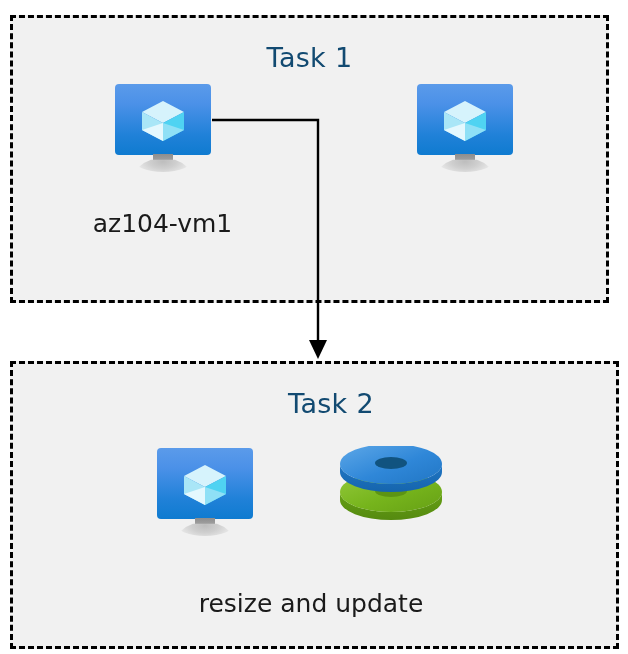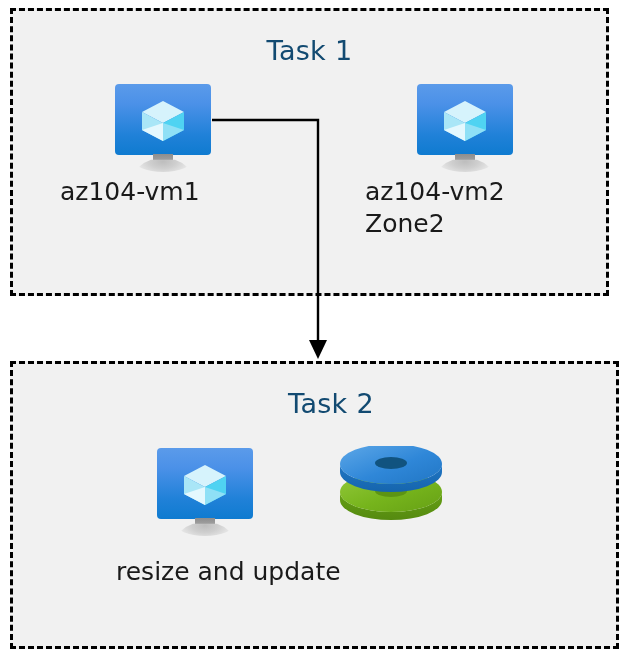--- a/index.html
+++ b/index.html
@@ -19,21 +19,21 @@
     overflow: hidden;
   }
 
   
   .task-box {
     position: absolute;
     box-sizing: border-box;
     background: #f1f1f1;
     border: 3px dashed #000000;
   }
-  #task1-box { left: 10px;  top: 8px;   width: 599px; height: 288px; }
+  #task1-box { left: 10px;  top: 15px;   width: 599px; height: 288px; }
   #task2-box { left: 10px;  top: 361px; width: 609px; height: 288px; }
 
   .task-title {
     position: absolute;
     left: 0;
     right: 0;
     text-align: center;
     color: #124a71;
     font-size: 27px;
     font-family: "DejaVu Sans", "Liberation Sans", sans-serif;
@@ -88,26 +88,27 @@
   
   .disk-icon {
     position: absolute;
     width: 106px;
     height: 76px;
   }
 
   
   .node-label {
     position: absolute;
-    text-align: left;
+    text-align: center;
     color: #1a1a1a;
     font-size: 25px;
     font-family: "DejaVu Sans", "Liberation Sans", sans-serif;
     line-height: 1.28;
     white-space: nowrap;
+    margin-top: 32px;
   }
   .node-label .ln { display: block; }
 
   
   #connector {
     position: absolute;
     left: 0;
     top: 0;
     width: 628px;
     height: 654px;
@@ -152,24 +153,20 @@
           <polygon points="43,12 22,23 22,41 43,30" fill="#4fd3f2"></polygon>
           <polygon points="1,30 22,23 22,41" fill="#e4f8fe"></polygon>
           <polygon points="43,30 22,23 22,41" fill="#8fe0f6"></polygon>
         </svg>
       </div>
     </div>
     <div class="neck"></div>
     <div class="base"></div>
   </div>
 
-  <div class="node-label" style="left:365px; top:176px; width:205px;">
-    <span class="ln">az104-vm2</span>
-    <span class="ln">Zone2</span>
-  </div>
 
   <div id="task2-box" class="task-box">
     <div id="task2-title" class="task-title">Task 2</div>
   </div>
 
   <div class="vm-icon" style="left:157px; top:448px;">
     <div class="screen">
       <div class="cube-wrap">
         <svg width="44" height="42" viewBox="0 0 44 42" xmlns="http://www.w3.org/2000/svg">
           <polygon points="22,1 43,12 22,23 1,12" fill="#d6f3fc"></polygon>

